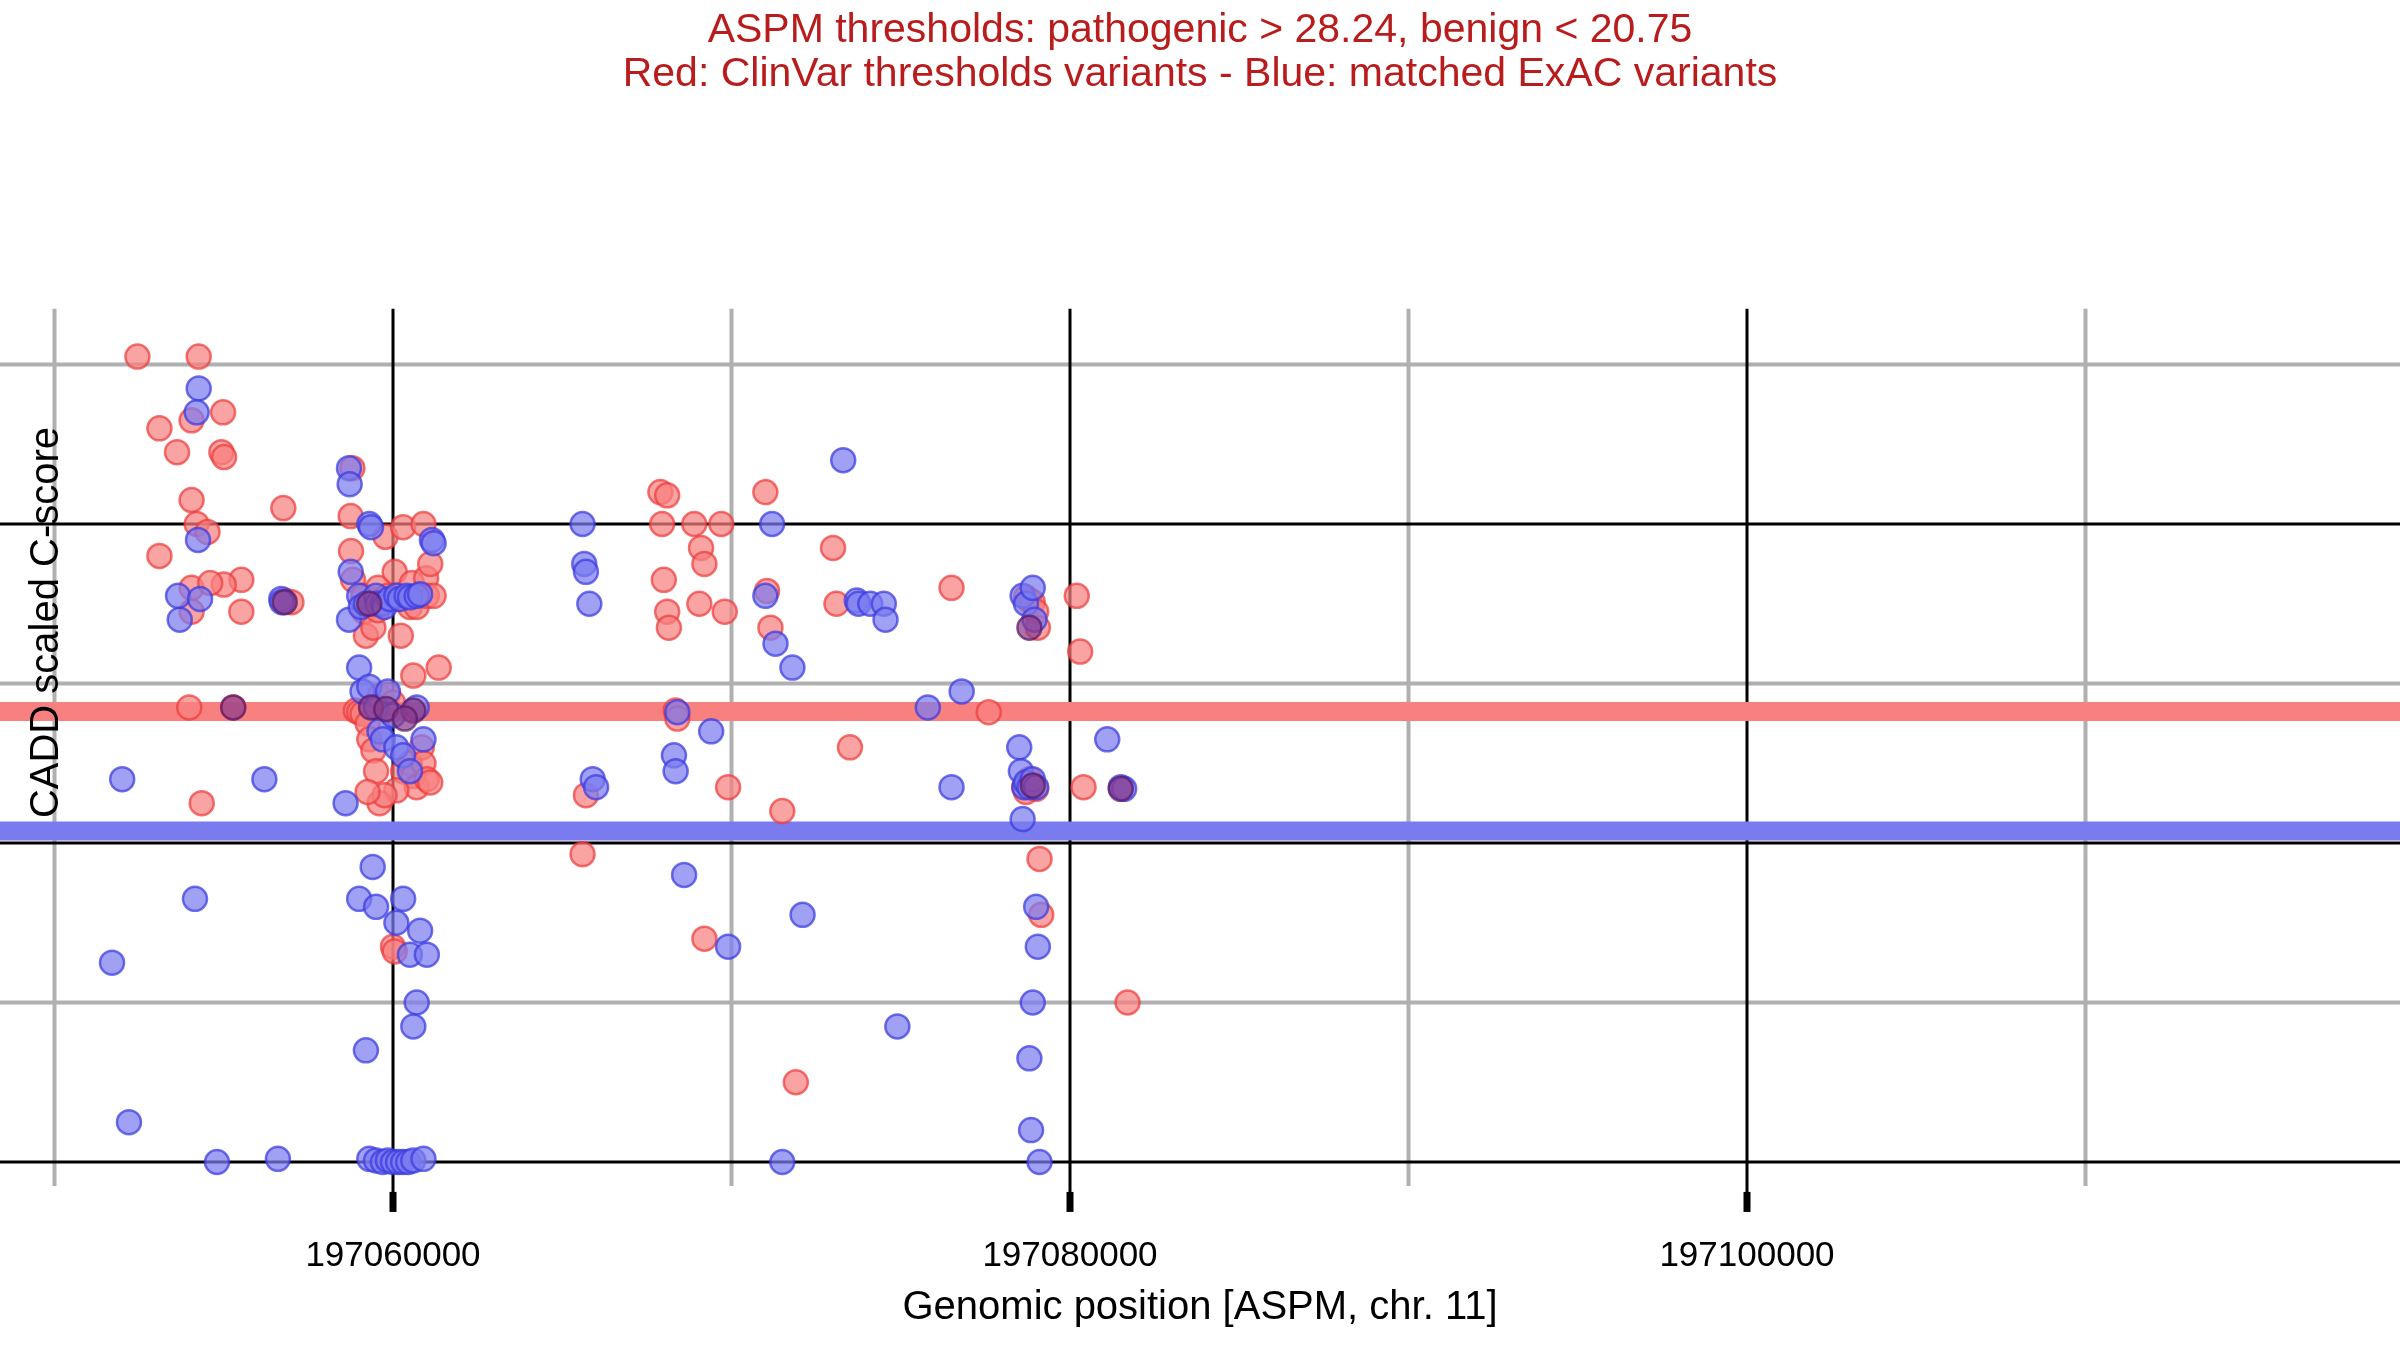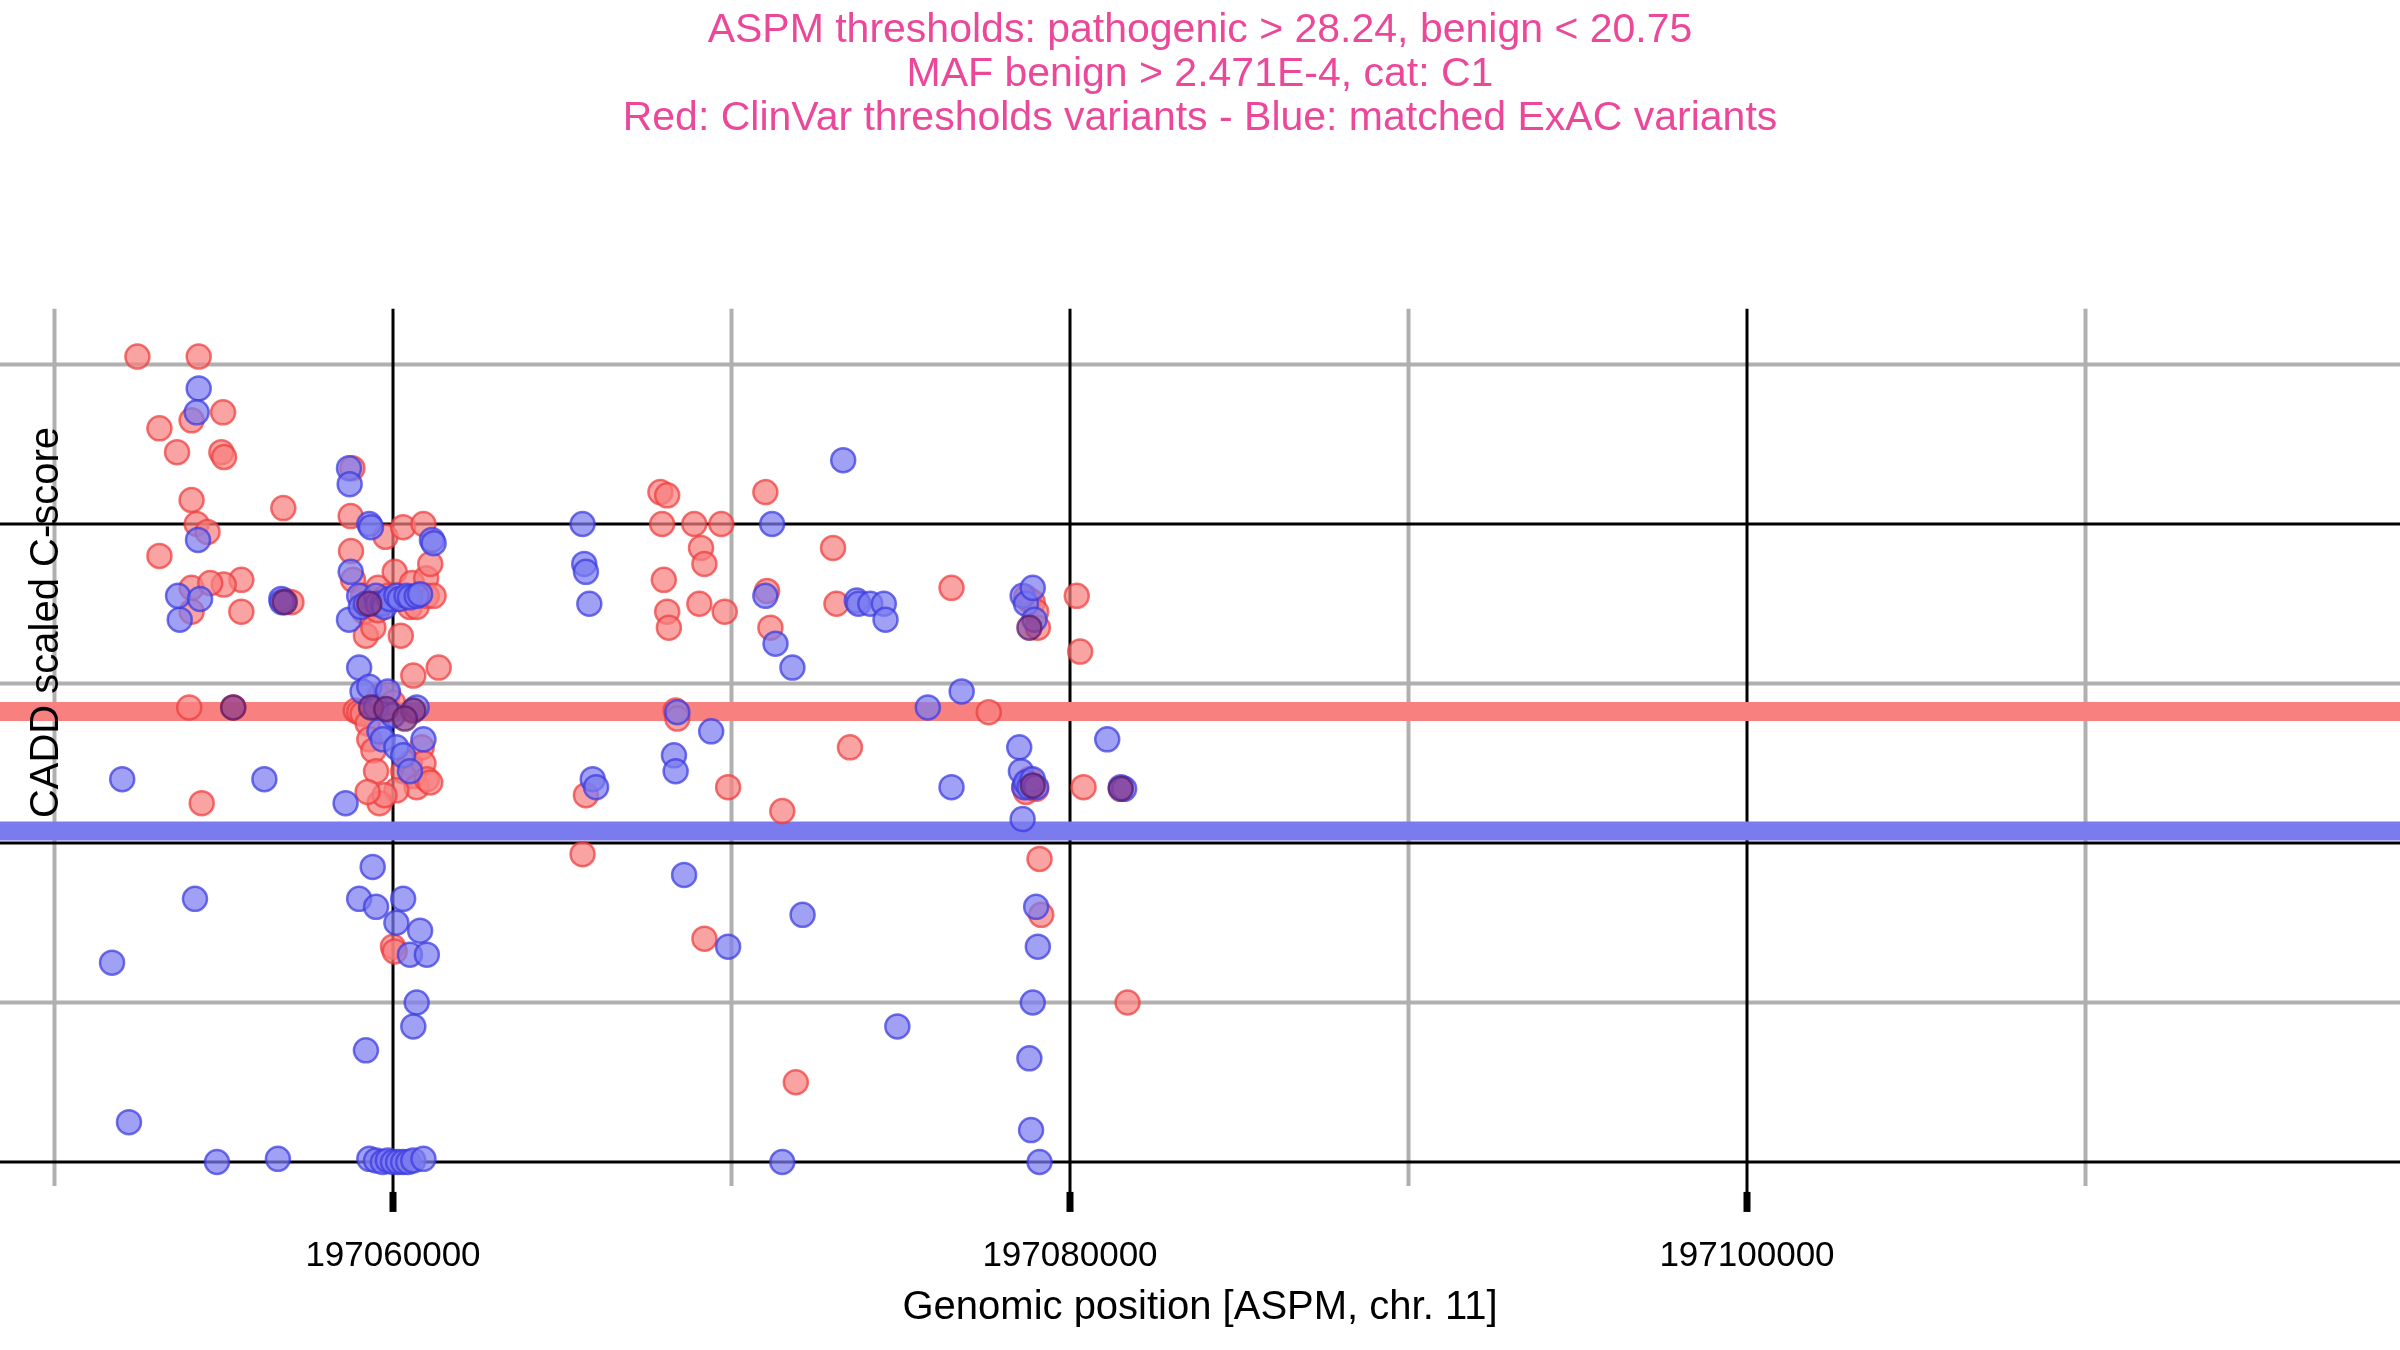--- a/index.html
+++ b/index.html
@@ -1,20 +1,20 @@
 <!DOCTYPE html>
 <html><head>
 <meta charset="utf-8">
 <style>
   html,body{margin:0;padding:0;background:#ffffff;}
   body{width:2400px;height:1350px;overflow:hidden;font-family:"Liberation Sans",sans-serif;}
   #root{position:relative;width:2400px;height:1350px;background:#fff;}
 
   .title-block{position:absolute;left:0;top:6px;width:2400px;text-align:center;}
-  .title-line{font-family:"Liberation Sans",sans-serif;font-size:41px;color:#ec4899;line-height:44px;white-space:pre;}
+  .title-line{font-family:"Liberation Sans",sans-serif;font-size:41px;color:#b91c1c;line-height:44px;white-space:pre;}
 
   .plot-wrap{position:absolute;left:0;top:0;width:2400px;height:1350px;}
   svg.plot{position:absolute;left:0;top:0;}
 
   .ytitle{
     position:absolute;
     left:-196px; top:600px;
     width:480px;
     transform:rotate(-90deg);
     transform-origin:center center;
@@ -29,21 +29,20 @@
   }
   .ticklabel{font-size:35px;fill:#000;font-family:"Liberation Sans",sans-serif;}
 </style>
 </head>
 <body>
 
 <div id="root">
 
   <div class="title-block">
     <div class="title-line">ASPM thresholds: pathogenic &gt; 28.24, benign &lt; 20.75</div>
-    <div class="title-line">MAF benign &gt; 2.471E-4, cat: C1</div>
     <div class="title-line">Red: ClinVar thresholds variants - Blue: matched ExAC variants</div>
   </div>
 
   <div class="plot-wrap">
     <svg class="plot" id="plotsvg" width="2400" height="1350">
         <line x1="54.5" y1="308.67499999999995" x2="54.5" y2="1185.925" stroke="#b0b0b0" stroke-width="4"></line>
         <line x1="731.5" y1="308.67499999999995" x2="731.5" y2="1185.925" stroke="#b0b0b0" stroke-width="4"></line>
         <line x1="1408.5" y1="308.67499999999995" x2="1408.5" y2="1185.925" stroke="#b0b0b0" stroke-width="4"></line>
         <line x1="2085.5" y1="308.67499999999995" x2="2085.5" y2="1185.925" stroke="#b0b0b0" stroke-width="4"></line>
         <line x1="-30.125" y1="1002.5" x2="2491.7" y2="1002.5" stroke="#b0b0b0" stroke-width="4"></line>

